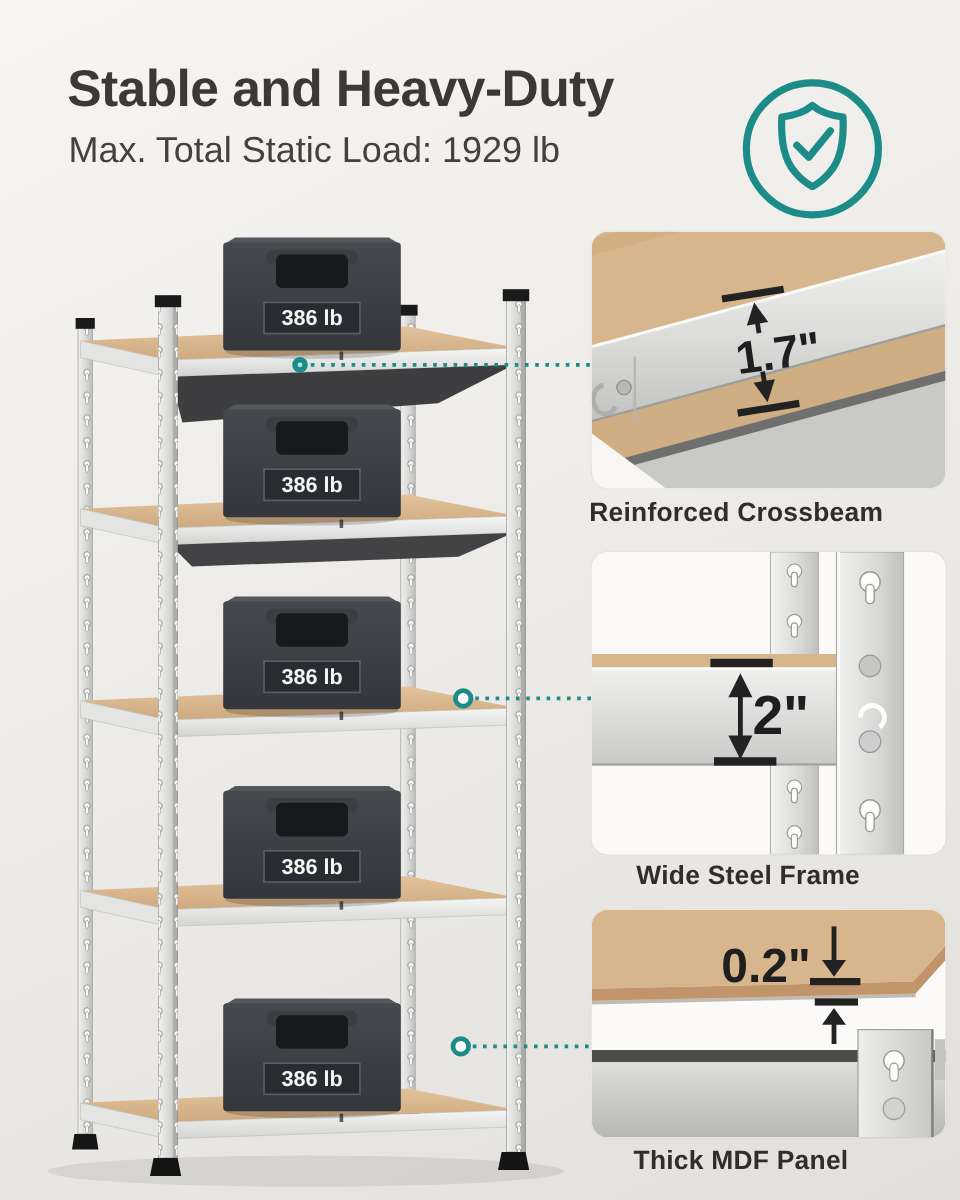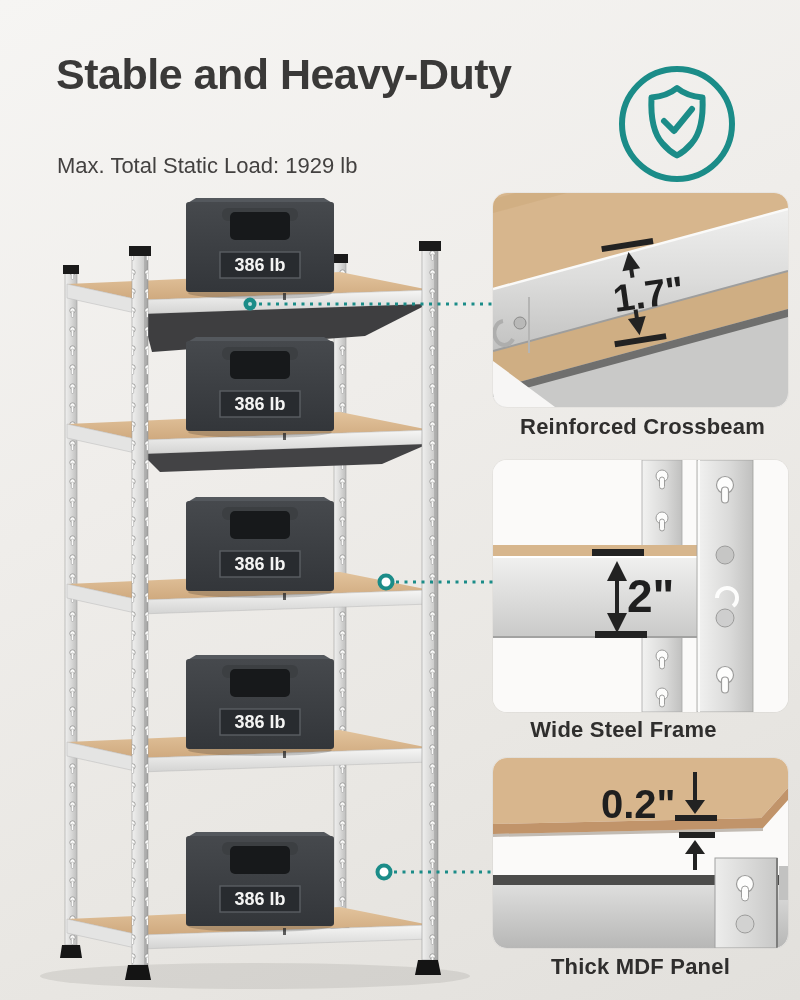--- a/index.html
+++ b/index.html
@@ -9,21 +9,21 @@
     background:linear-gradient(155deg,#f6f5f3 0%,#efedea 40%,#e9e7e3 70%,#e2e0dc 100%);
     font-family:"Liberation Sans","DejaVu Sans",sans-serif;
   }
   .abs{position:absolute;}
   .title{
     left:56px;top:50px;width:560px;
     font-size:43px;font-weight:800;letter-spacing:-0.5px;color:#3a3938;
   }
   .subtitle{
     left:57px;top:110px;width:470px;
-    font-size:22px;font-weight:400;color:#434140;line-height:31px;margin-top:40px;
+    font-size:30px;font-weight:400;color:#434140;line-height:31px;
   }
   .caption{
     width:295px;text-align:center;font-size:22px;font-weight:700;color:#2f2e2d;
     letter-spacing:0.2px;
   }
   .card{
     width:295px;border-radius:14px;overflow:hidden;background:#fbfaf9;
     box-shadow:0 0 0 1px rgba(0,0,0,0.03);
   }
   .card svg{display:block;}
@@ -228,21 +228,21 @@
         <rect x="116" y="48" width="52" height="6" fill="#222"></rect>
         <polygon points="142,58 133,76 151,76" fill="#222"></polygon>
         <rect x="140" y="74" width="4" height="10" fill="#222"></rect>
         <rect x="138" y="116" width="4" height="10" fill="#222"></rect>
         <polygon points="140,142 131,124 149,124" fill="#222"></polygon>
         <rect x="114" y="144" width="52" height="6" fill="#222"></rect>
       </g>
       <text x="121" y="115" font-size="38" font-weight="700" fill="#1f1f1f" transform="rotate(-8 150 108)">1.7"</text>
     </svg>
   </div>
-  <div class="abs caption" style="left:495px;top:414px;">Reinforced Crossbeam</div>
+  <div class="abs caption" style="left:466px;top:414px;">Reinforced Crossbeam</div>
 
   <div class="abs card" style="left:493px;top:460px;height:252px;">
     <svg width="295" height="252" viewBox="0 0 295 252">
       <defs>
         <linearGradient id="c2post" x1="0" y1="0" x2="1" y2="0">
           <stop offset="0" stop-color="#f2f2f1"></stop>
             <stop offset="0.6" stop-color="#d9d9d8"></stop>
             <stop offset="1" stop-color="#c0c0bf"></stop>
         </linearGradient>
         <linearGradient id="c2beam" x1="0" y1="0" x2="0" y2="1">
@@ -327,15 +327,15 @@
         <rect x="200" y="14" width="4" height="30" fill="#222"></rect>
         <polygon points="202,56 192,42 212,42" fill="#222"></polygon>
         <rect x="182" y="57" width="42" height="6" fill="#222"></rect>
         <rect x="186" y="74" width="36" height="6" fill="#222"></rect>
         <polygon points="202,82 192,96 212,96" fill="#222"></polygon>
         <rect x="200" y="94" width="4" height="18" fill="#222"></rect>
       </g>
       <text x="108" y="60" font-size="40" font-weight="700" fill="#1f1f1f">0.2"</text>
     </svg>
   </div>
-  <div class="abs caption" style="left:493px;top:954px;">Thick MDF Panel</div>
+  <div class="abs caption" style="left:470px;top:954px;">Thick MDF Panel</div>
 
 </div>
 
 </body></html>

